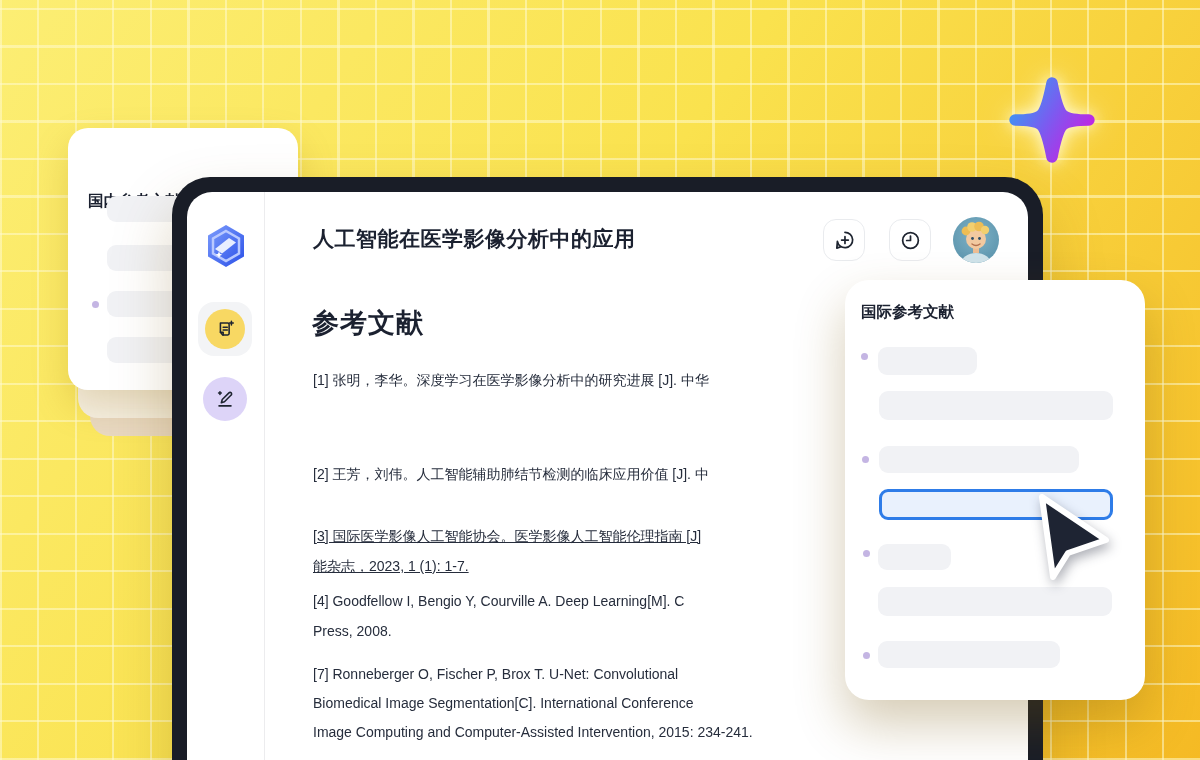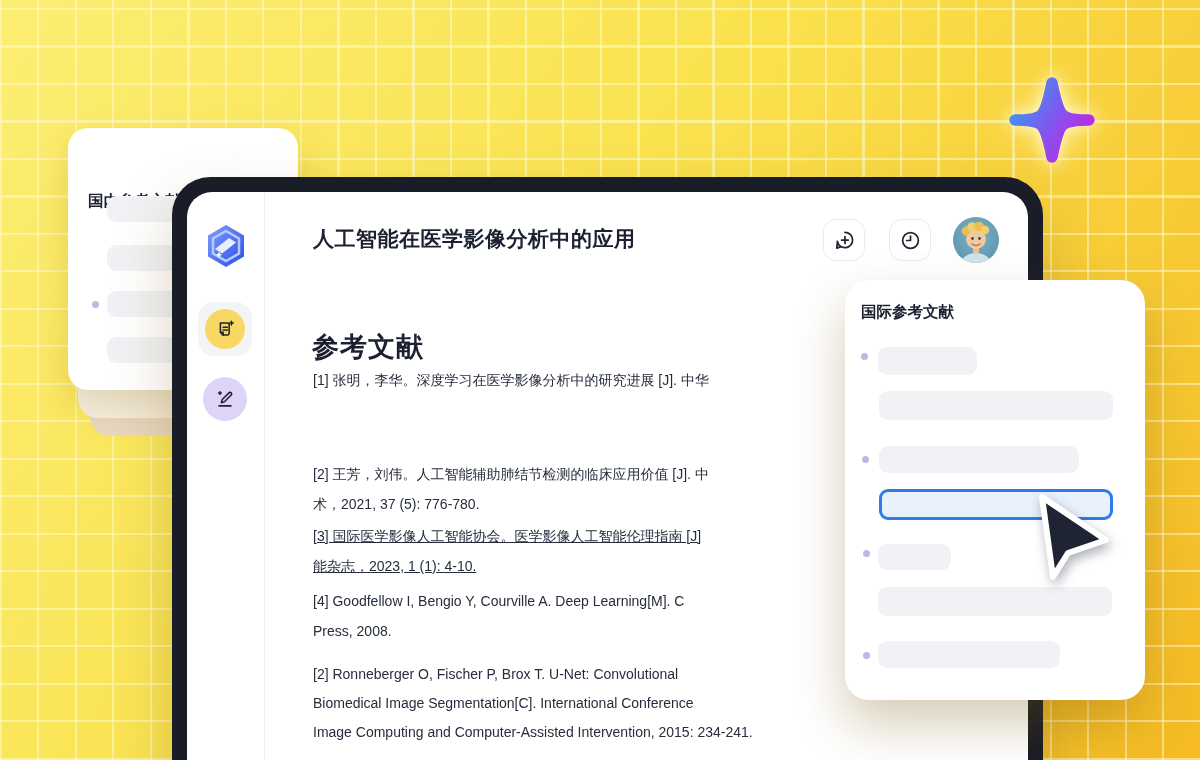--- a/index.html
+++ b/index.html
@@ -44,21 +44,21 @@
   .nav-circle.yellow{background:var(--yellow-circle);}
   .nav-item.second{top:184px;width:54px;height:46px;}
   .nav-circle.purple{background:var(--lavender);width:44px;height:44px;}
   
   .win-title{position:absolute;left:126px;top:33px;font-size:21px;font-weight:700;color:var(--title);letter-spacing:.5px;}
   .icon-btn{position:absolute;top:27px;width:42px;height:42px;border-radius:13px;background:#fff;
     border:1.5px solid #e9ebee;display:flex;align-items:center;justify-content:center;cursor:pointer;}
   .icon-btn.add{left:636px;} .icon-btn.history{left:702px;}
   .avatar{position:absolute;left:766px;top:25px;width:46px;height:46px;border-radius:50%;overflow:hidden;cursor:pointer;}
   
-  .doc-heading{position:absolute;left:125px;top:113px;font-size:27px;font-weight:700;color:var(--title);letter-spacing:1px;margin-top:24px;}
+  .doc-heading{position:absolute;left:125px;top:113px;font-size:27px;font-weight:700;color:var(--title);letter-spacing:1px;}
   .ref{position:absolute;left:126px;width:690px;font-size:14px;line-height:30px;color:var(--text);}
   .ref span{display:block;white-space:nowrap;}
   .ref.r1{top:173px;} .ref.r2{top:267px;} .ref.r3{top:329px;text-decoration:underline;} .ref.r4{top:394px;} .ref.r5{top:468px;line-height:29px;}
   
   .right-card{left:845px;top:280px;width:300px;height:420px;border-radius:24px;
     box-shadow:0 24px 50px rgba(120,85,10,.30);}
   .right-card .card-title{position:absolute;left:16px;top:22px;font-size:15.5px;}
   .hl-bar{position:absolute;left:34px;top:209px;width:234px;height:31px;border-radius:9px;
     background:var(--highlight);border:3px solid var(--accent);cursor:pointer;}
   
@@ -169,32 +169,31 @@
         </svg>
       </div>
 
       <div class="doc-heading">参考文献</div>
 
       <p class="ref r1">
         <span>[1] 张明，李华。深度学习在医学影像分析中的研究进展 [J]. 中华</span>
       </p>
       <p class="ref r2">
         <span>[2] 王芳，刘伟。人工智能辅助肺结节检测的临床应用价值 [J]. 中</span>
-        <span>术，2021, 37 (5): 776-780.</span>
       </p>
       <p class="ref r3">
         <span>[3] 国际医学影像人工智能协会。医学影像人工智能伦理指南 [J]</span>
-        <span>能杂志，2023, 1 (1): 4-10.</span>
+        <span>能杂志，2023, 1 (1): 1-7.</span>
       </p>
       <p class="ref r4">
         <span>[4] Goodfellow I, Bengio Y, Courville A. Deep Learning[M]. C</span>
         <span>Press, 2008.</span>
       </p>
       <p class="ref r5">
-        <span>[2] Ronneberger O, Fischer P, Brox T. U-Net: Convolutional</span>
+        <span>[7] Ronneberger O, Fischer P, Brox T. U-Net: Convolutional</span>
         <span>Biomedical Image Segmentation[C]. International Conference</span>
         <span>Image Computing and Computer-Assisted Intervention, 2015: 234-241.</span>
       </p>
     </div>
   </div>
 
   <div class="card right-card">
     <div class="card-title">国际参考文献</div>
     <div class="dot" style="left:16px;top:73px"></div>
     <div class="skel" style="left:33px;top:67px;width:99px;height:28px"></div>

